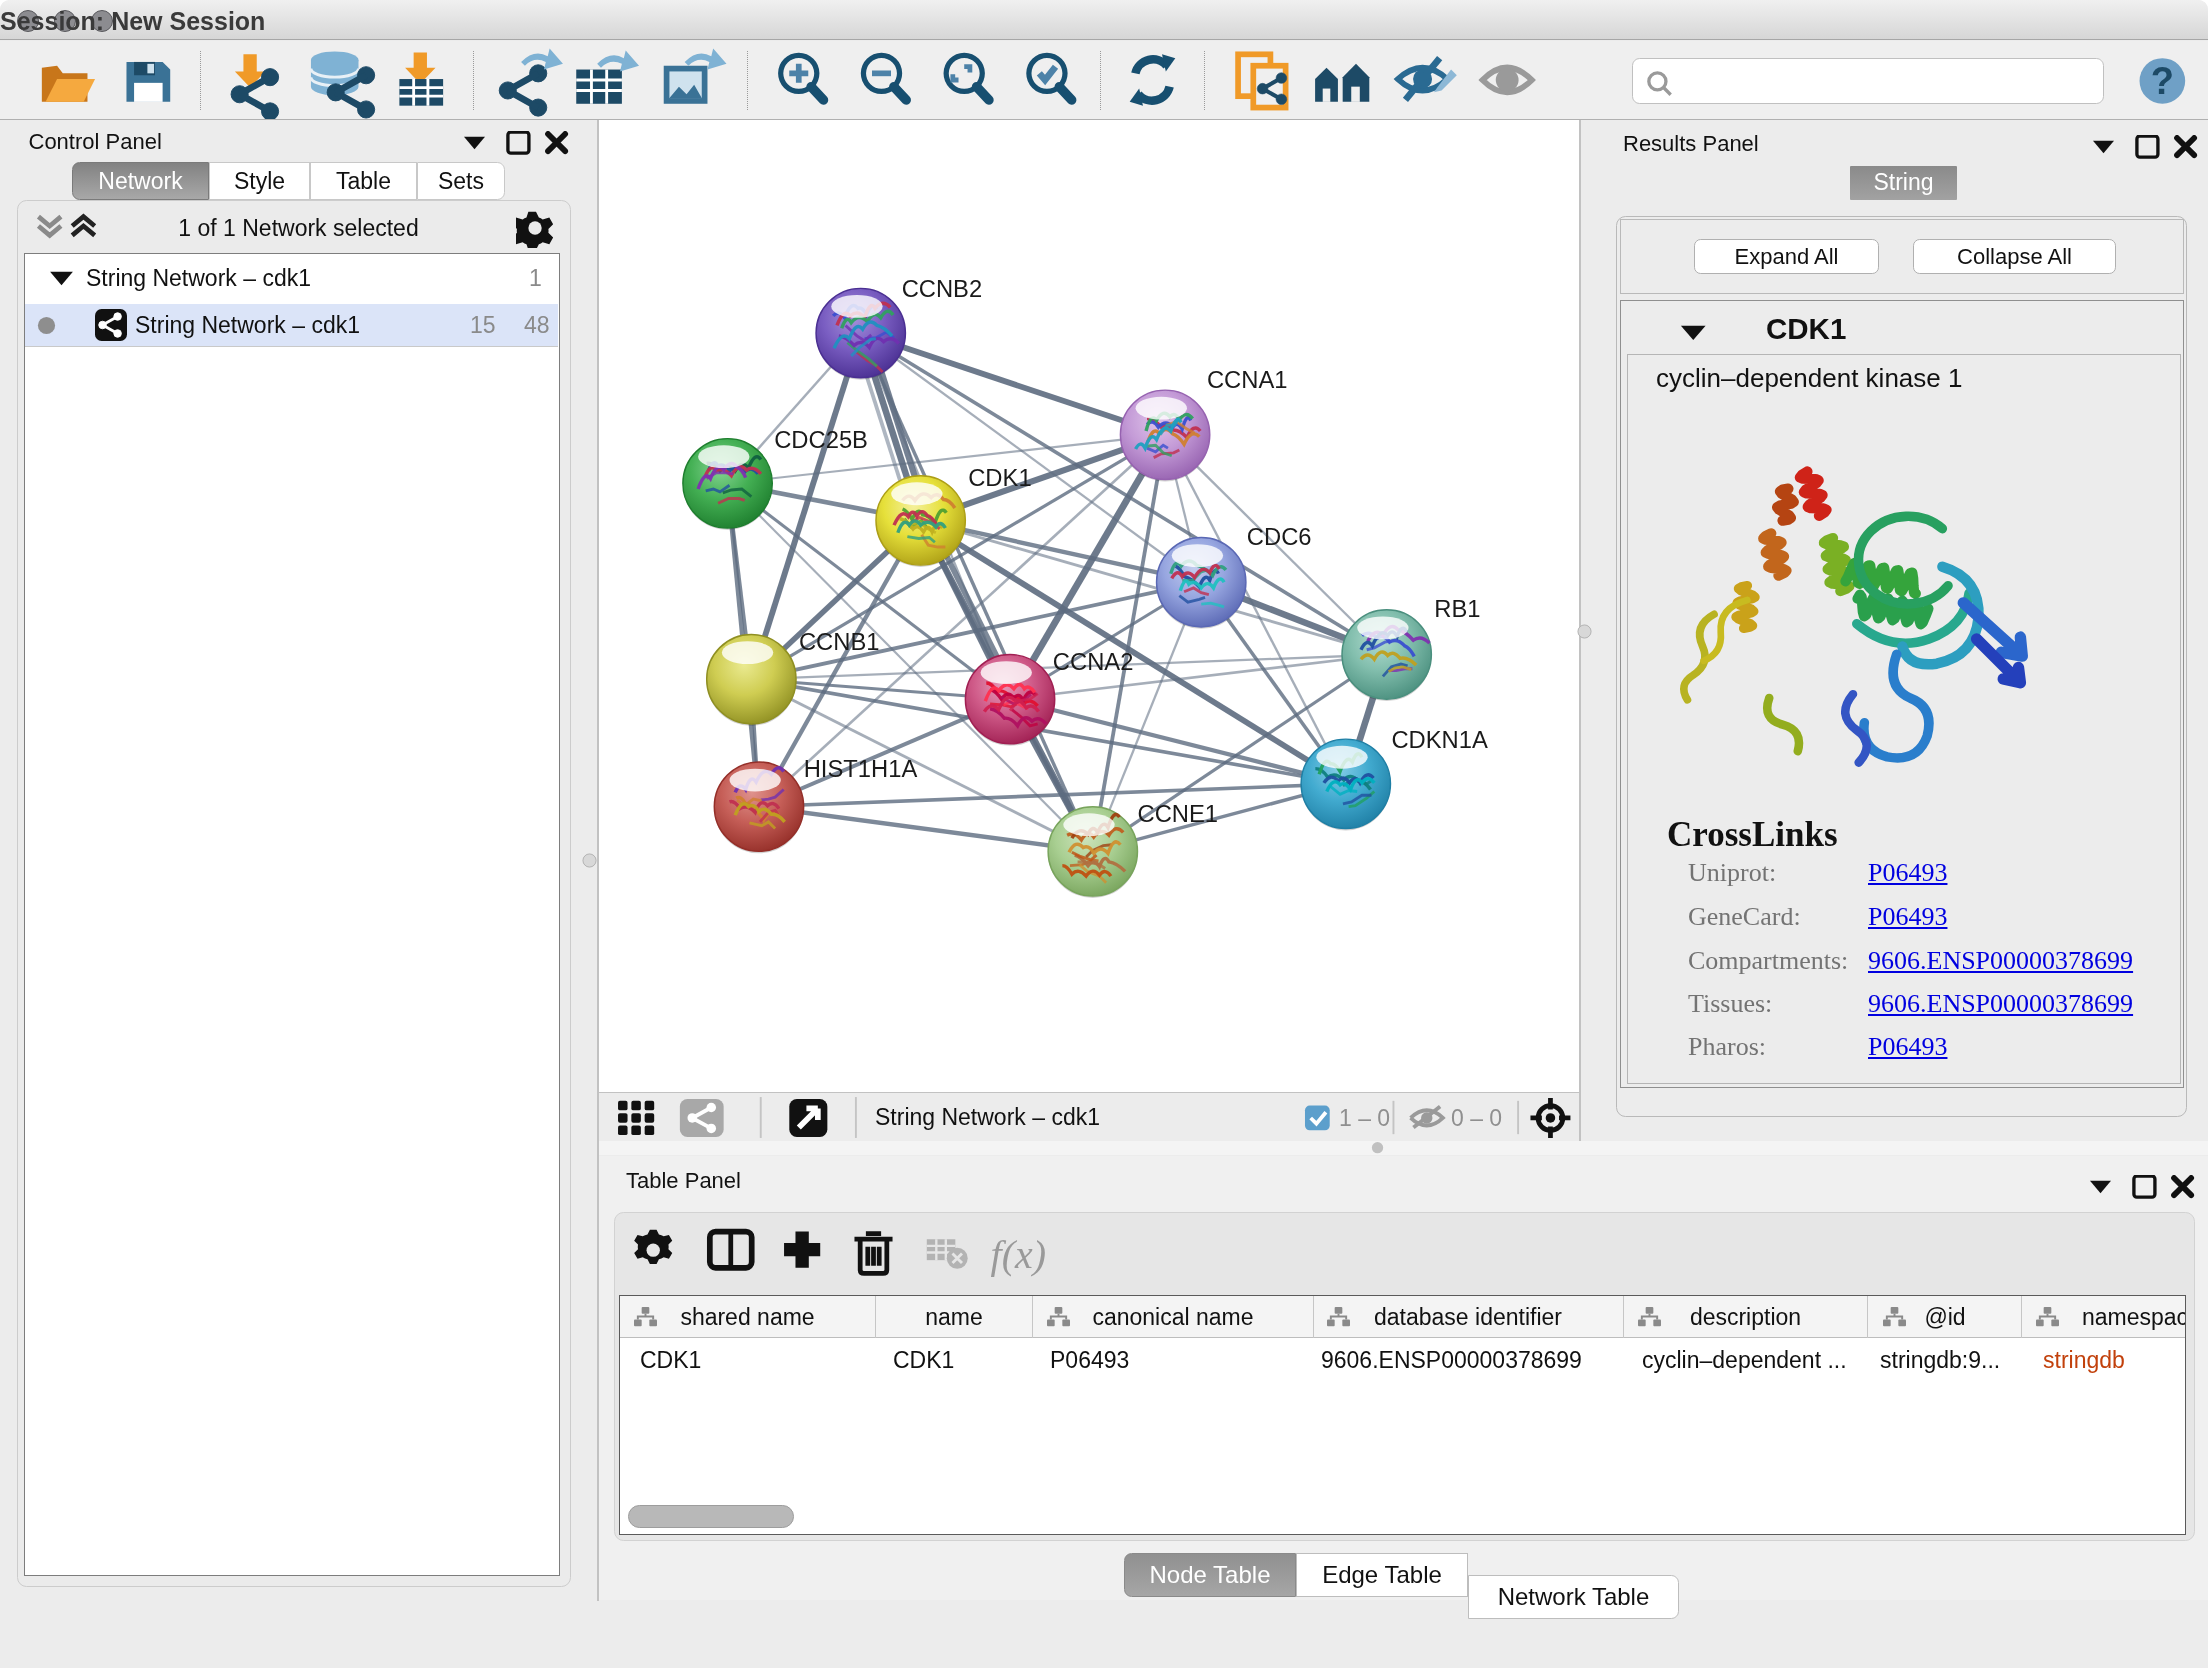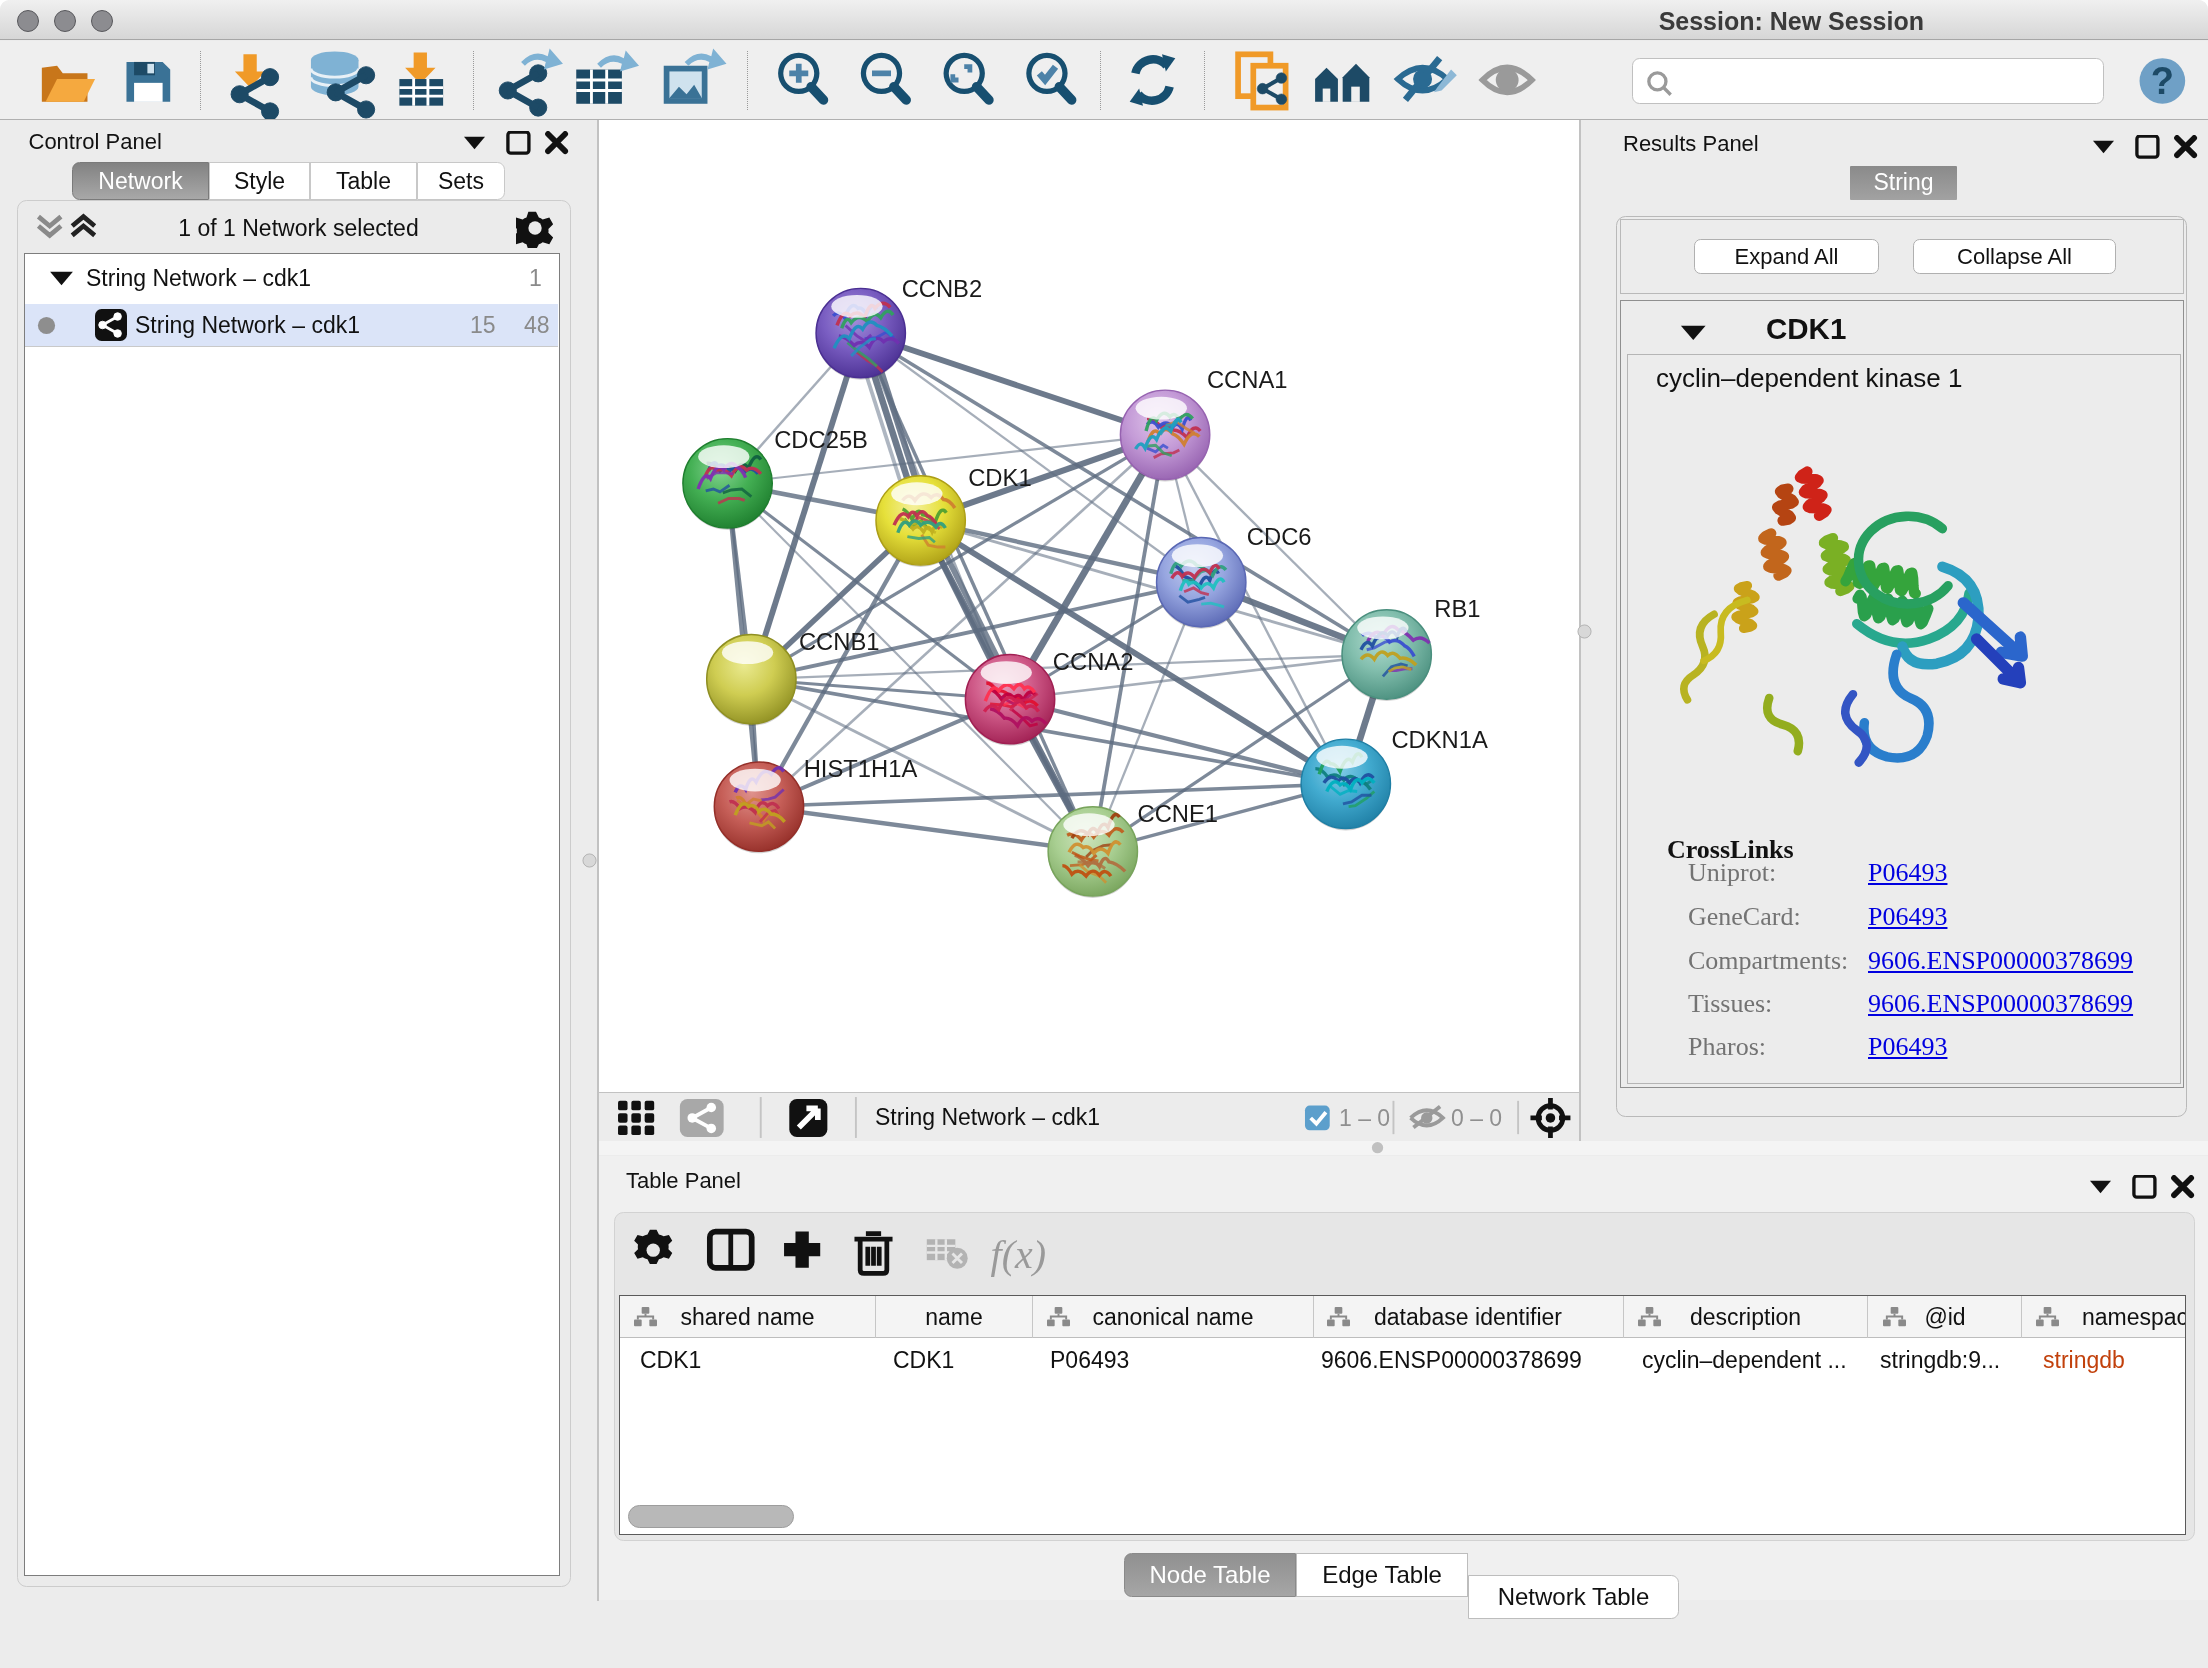--- a/index.html
+++ b/index.html
@@ -3,21 +3,21 @@
 <meta charset="utf-8">
 <style>
 * { margin:0; padding:0; box-sizing:border-box; }
 html,body { width:2208px; height:1668px; background:#ffffff; font-family:"Liberation Sans", sans-serif; overflow:hidden; }
 #win { position:absolute; left:0; top:0; width:2208px; height:1668px; background:#ececec; border-radius:9.5px 9.5px 0 0; overflow:hidden; }
 .abs { position:absolute; }
 
 
 #titlebar { left:0; top:0; width:2208px; height:40px; background:linear-gradient(#f0f0f0,#d6d6d6); border-bottom:1px solid #a6a6a6; border-radius:9.5px 9.5px 0 0; }
 .tl { position:absolute; top:9.5px; width:22px; height:22px; border-radius:50%; background:#8c8c90; border:1px solid #58585c; }
-#title { position:absolute; top:6.7px; left:0; width:1924px; text-align:right; font-size:25px; font-weight:bold; color:#3a3a3a; }
+#title { position:absolute; top:6.7px; left:0; width:1924px; text-align:left; font-size:25px; font-weight:bold; color:#3a3a3a; }
 
 
 #toolbar { left:0; top:41px; width:2208px; height:79px; background:#efefef; border-bottom:1px solid #b0b0b0; }
 .tbsep { position:absolute; top:9.5px; height:59px; width:0; border-left:1.9px dotted #9a9a9a; }
 #searchbox { position:absolute; left:1632px; top:17px; width:472px; height:46px; background:#ffffff; border:1px solid #c0c0c0; border-radius:7.6px; }
 
 
 #leftpanel { left:0; top:120px; width:597px; height:1481px; background:#ececec; }
 #canvas { left:599px; top:120px; width:980px; height:972px; background:#ffffff; }
 #vline1 { left:597px; top:120px; width:1.9px; height:1481px; background:#c2c2c2; }
@@ -562,21 +562,21 @@
       <path d="M198.2 145.3 L201.0 140.2 L204.3 132.3 L207.2 126.3 L209.2 126.0 L210.1 131.7 L210.5 140.3 L211.2 146.9 L213.0 147.9 L215.8 142.8 L219.1 134.9 L222.0 128.9 L224.0 128.6 L224.9 134.3 L225.3 142.9 L226.0 149.5 L227.7 150.5 L230.5 145.5 L233.8 137.5 L236.8 131.5 L238.7 131.2 L239.6 136.9 L240.0 145.5 L240.8 152.1 L242.5 153.1 L245.3 148.1 L248.6 140.1 L251.6 134.1 L253.5 133.8 L254.4 139.5 L254.8 148.1 L255.5 154.7 L257.3 155.7 L260.1 150.7 L263.4 142.7 L266.3 136.7 L268.3 136.4 L269.2 142.1 L269.6 150.7 L270.3 157.4 L272.0 158.3" stroke="#35a43c" stroke-width="11" fill="none" stroke-linejoin="round"></path>
       <path d="M210.9 163.6 L213.4 159.5 L215.0 161.7 L215.8 169.1 L216.5 177.4 L217.8 182.1 L219.9 180.4 L222.8 173.5 L225.8 165.7 L228.2 161.6 L229.8 163.8 L230.7 171.2 L231.4 179.5 L232.6 184.2 L234.8 182.5 L237.6 175.6 L240.6 167.8 L243.1 163.7 L244.7 165.9 L245.5 173.3 L246.2 181.6 L247.5 186.2 L249.6 184.6 L252.5 177.7 L255.5 169.9 L257.9 165.8 L259.5 168.0 L260.4 175.3 L261.1 183.7 L262.3 188.3 L264.5 186.6 L267.3 179.8 L270.3 171.9 L272.8 167.9 L274.4 170.1 L275.2 177.4 L275.9 185.8 L277.2 190.4 L279.3 188.7 L282.2 181.9 L285.2 174.0" stroke="#2aa04c" stroke-width="11" fill="none" stroke-linejoin="round"></path>
       <path d="M300 90 a52 46 0 1 0 6 60" stroke="#28a060" stroke-width="10" fill="none"></path>
       <path d="M210 190 q36 30 76 16 q38 -14 42 -48" stroke="#28a88e" stroke-width="10" fill="none"></path>
       <path d="M300 130 q40 12 38 54 q-4 40 -44 48 q-30 4 -36 -18" stroke="#2d9ec0" stroke-width="11" fill="none"></path>
       <path d="M322 168 l62 56 M384 224 l-22 -4 M384 224 l-2 -20" stroke="#2b66cc" stroke-width="12" fill="none"></path>
       <path d="M336 206 l46 46 M382 252 l-18 -4 M382 252 l-2 -16" stroke="#2440bb" stroke-width="12" fill="none"></path>
       <path d="M252 222 q-12 34 14 46 q26 10 18 40 q-10 28 -42 22 q-28 -8 -24 -36" stroke="#2a7ecc" stroke-width="10" fill="none"></path>
       <path d="M206 264 q-18 22 4 38 q20 14 2 34" stroke="#3355c4" stroke-width="9" fill="none"></path>
     </svg>
-    <div class="t" style="left:86px;top:715px;font-size:26px;font-weight:bold;font-family:'Liberation Serif',serif;color:#111">CrossLinks</div>
+    <div class="t" style="left:86px;top:695px;font-size:35px;font-weight:bold;font-family:'Liberation Serif',serif;color:#111">CrossLinks</div>
     <div class="t rlab" style="left:107px;top:738px">Uniprot:</div>
       <div class="t rlink" style="left:287px;top:738px">P06493</div>
     <div class="t rlab" style="left:107px;top:782px">GeneCard:</div>
       <div class="t rlink" style="left:287px;top:782px">P06493</div>
     <div class="t rlab" style="left:107px;top:826px">Compartments:</div>
       <div class="t rlink" style="left:287px;top:826px">9606.ENSP00000378699</div>
     <div class="t rlab" style="left:107px;top:869px">Tissues:</div>
       <div class="t rlink" style="left:287px;top:869px">9606.ENSP00000378699</div>
     <div class="t rlab" style="left:107px;top:912px">Pharos:</div>
       <div class="t rlink" style="left:287px;top:912px">P06493</div>

